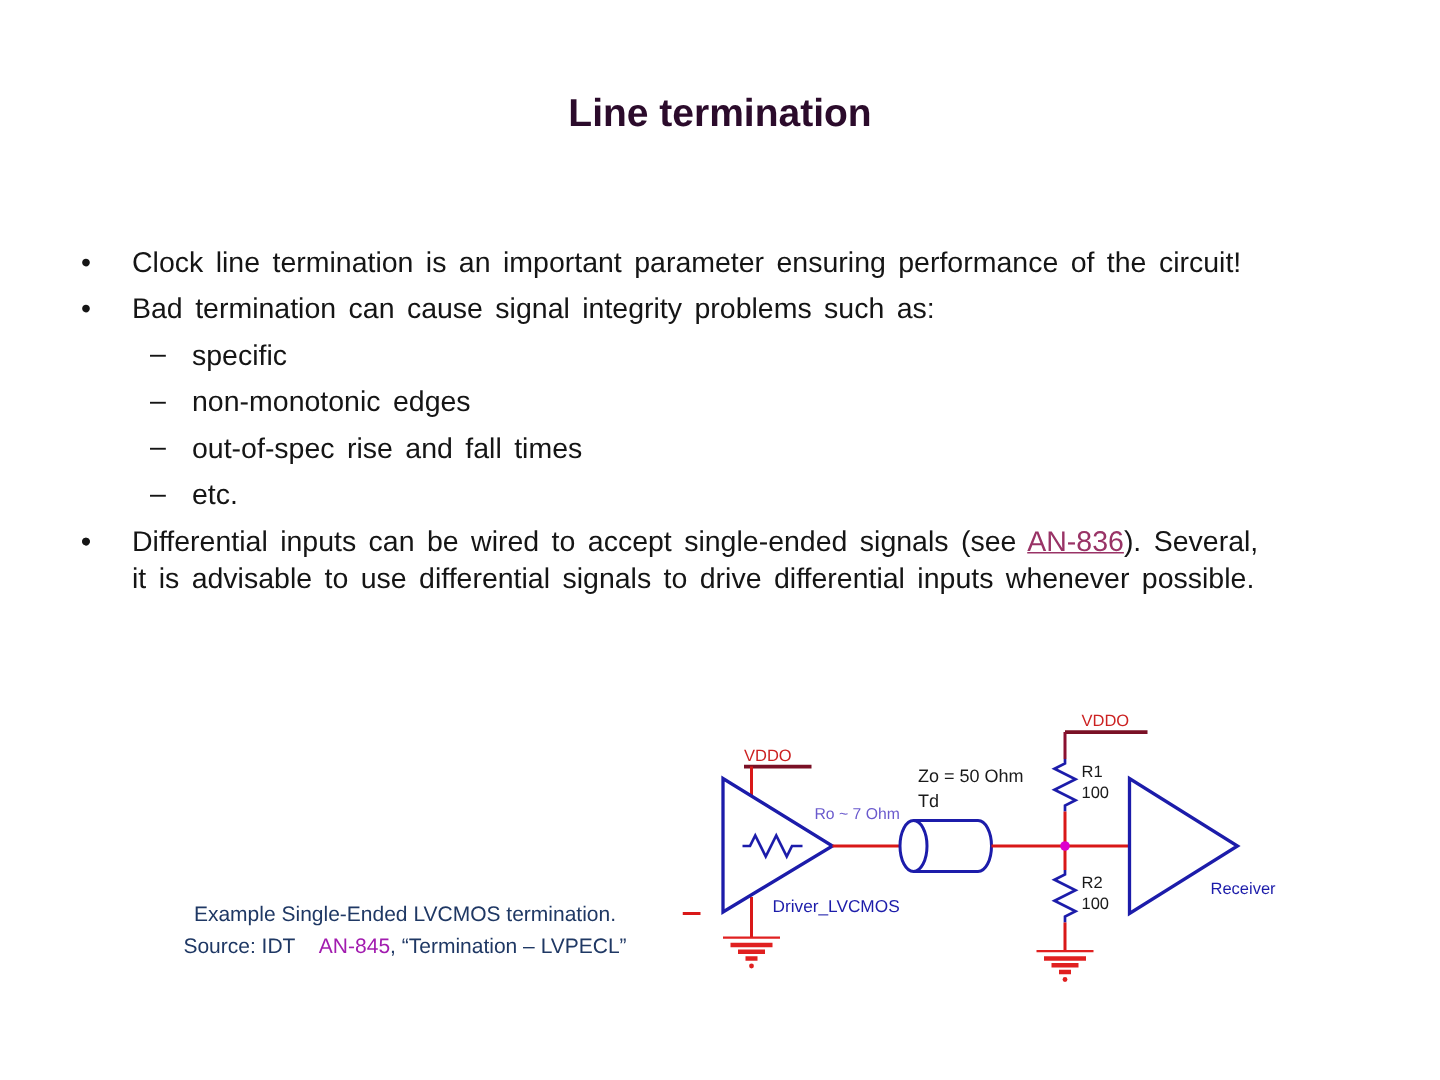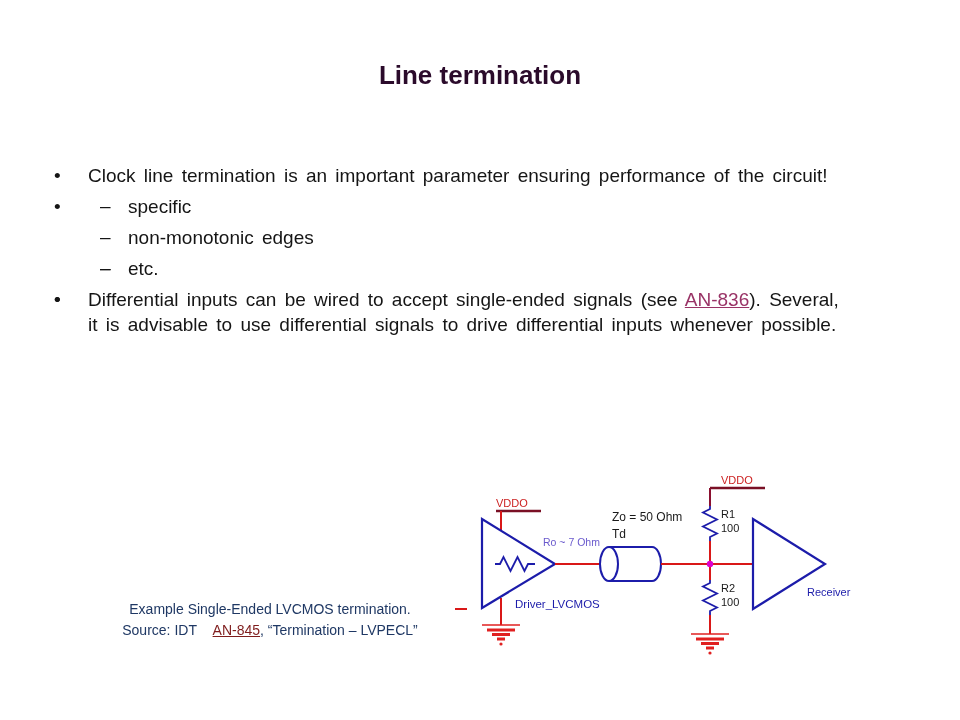--- a/index.html
+++ b/index.html
@@ -41,51 +41,53 @@
   .ro-label { font-family: "DejaVu Sans Mono", monospace; }
   .caption {
     position: absolute;
     left: 58px; top: 599px;
     width: 424px;
     text-align: center;
     font-size: 14px;
     line-height: 21px;
     color: #1f3864;
   }
-  .link-845 { color: #7f1d1d; text-decoration: underline; cursor: pointer; margin-left: 12px; }
+  .link-845 { color: #a21caf; cursor: pointer; margin-left: 12px; }
 </style>
 </head>
 <body>
 
 <div class="slide">
 
   <div class="title">Line termination</div>
 
   <div class="content">
 
     <div class="bullet">
       <span class="marker">•</span>
       <span>Clock line termination is an important parameter ensuring performance of the circuit!</span>
     </div>
 
     <div class="bullet">
       <span class="marker">•</span>
+      <span>Bad termination can cause signal integrity problems such as:</span>
     </div>
 
     <div class="sublist">
       <div class="subitem">
         <span class="marker">–</span>
         <span>specific</span>
       </div>
       <div class="subitem">
         <span class="marker">–</span>
         <span>non-monotonic edges</span>
       </div>
       <div class="subitem">
         <span class="marker">–</span>
+        <span>out-of-spec rise and fall times</span>
       </div>
       <div class="subitem">
         <span class="marker">–</span>
         <span>etc.</span>
       </div>
     </div>
 
     <div class="bullet">
       <span class="marker">•</span>
     </div>

